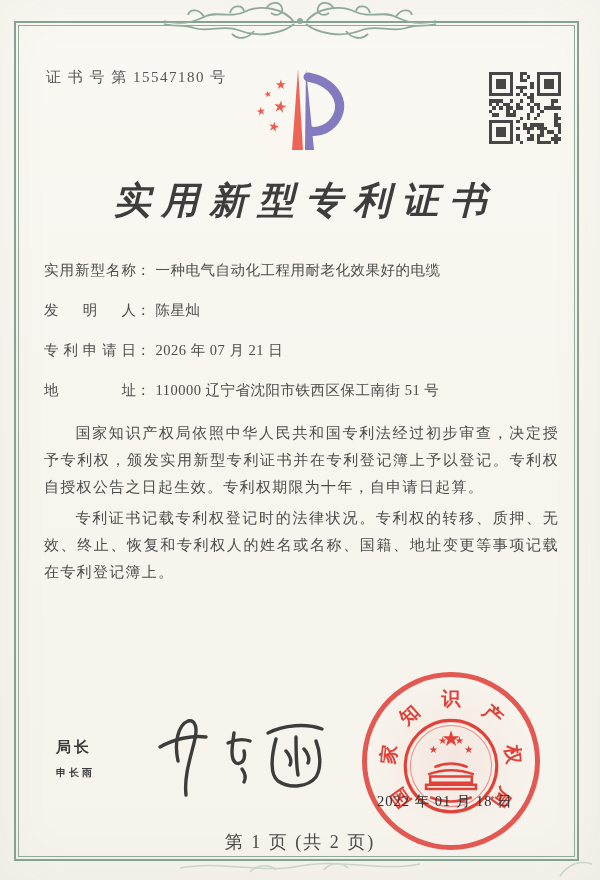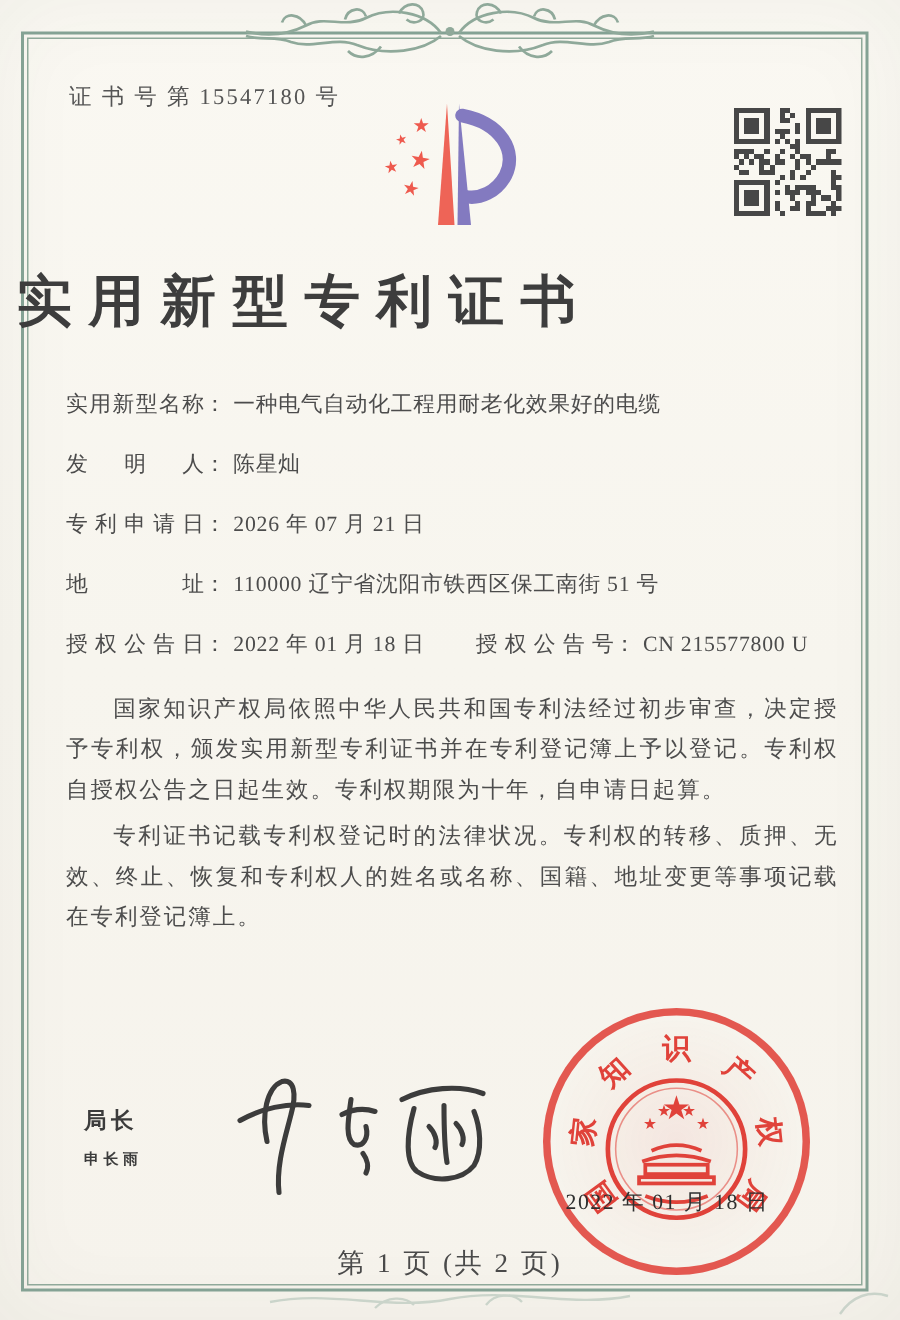--- a/index.html
+++ b/index.html
@@ -8,28 +8,28 @@
     background:linear-gradient(180deg,#faf8f2 0%,#f7f5ee 50%,#f6f3ec 100%);
     box-shadow:inset 0 0 60px rgba(60,70,60,.05);
     font-family:"Liberation Serif","DejaVu Serif",serif;
     color:#4c4c4c;overflow:hidden;
   }
   
   #border-box{position:absolute;left:14px;top:21px;width:561px;height:836px;
     border:2px solid #84a294;}
   #border-box::after{content:"";position:absolute;inset:2px;border:1px solid #8fa99a;}
   
-  .cert-no{position:absolute;left:46px;top:55px;font-size:15px;letter-spacing:1.5px;color:#555;}
+  .cert-no{position:absolute;left:46px;top:68px;font-size:15px;letter-spacing:1.5px;color:#555;}
   
   .logo{position:absolute;left:248px;top:64px;width:104px;height:94px;}
   
   .qr{position:absolute;left:489px;top:72px;width:72px;height:72px;}
   
-  .title{position:absolute;left:0;top:176px;width:100%;text-align:left;
-    font-size:37px;font-weight:600;letter-spacing:11px;color:#3d3d3d;text-indent:11px;}
+  .title{position:absolute;left:0;top:176px;width:100%;text-align:center;
+    font-size:37px;font-weight:600;letter-spacing:11px;color:#3d3d3d;text-indent:11px;font-style:italic;}
   
   .content{position:absolute;left:44px;top:252px;width:515px;}
   .row{height:40px;line-height:36px;font-size:14.5px;white-space:nowrap;}
   .flabel{display:inline-block;width:92px;text-align:justify;text-align-last:justify;
     vertical-align:top;color:#4c4c4c;}
   .fvalue{margin-left:5px;letter-spacing:.5px;color:#4c4c4c;}
   .pair2{margin-left:34px;}
   .paras{margin-top:8px;}
   .para{font-size:15px;line-height:1.8;letter-spacing:1.3px;text-indent:2.1em;
     margin:0 0 4px 0;color:#4d4d4d;text-align:justify;}
@@ -323,23 +323,20 @@
     </div>
     <div class="row">
       <span class="flabel">发明人</span><span>：</span><span class="fvalue">陈星灿</span>
     </div>
     <div class="row">
       <span class="flabel">专利申请日</span><span>：</span><span class="fvalue">2026 年 07 月 21 日</span>
     </div>
     <div class="row">
       <span class="flabel">地址</span><span>：</span><span class="fvalue">110000 辽宁省沈阳市铁西区保工南街 51 号</span>
     </div>
-    <div class="row">
-      <span class="flabel">授权公告日</span><span>：</span><span class="fvalue">2022 年 01 月 18 日</span><span class="pair2"></span><span class="flabel">授权公告号</span><span>：</span><span class="fvalue">CN 215577800 U</span>
-    </div>
     <div class="paras">
       <p class="para">国家知识产权局依照中华人民共和国专利法经过初步审查，决定授予专利权，颁发实用新型专利证书并在专利登记簿上予以登记。专利权自授权公告之日起生效。专利权期限为十年，自申请日起算。</p>
       <p class="para">专利证书记载专利权登记时的法律状况。专利权的转移、质押、无效、终止、恢复和专利权人的姓名或名称、国籍、地址变更等事项记载在专利登记簿上。</p>
     </div>
   </div>
 
   <div class="signer-title">局长</div>
   <div class="signer-name">申长雨</div>
 
   <svg class="signature" viewBox="0 0 195 108">

